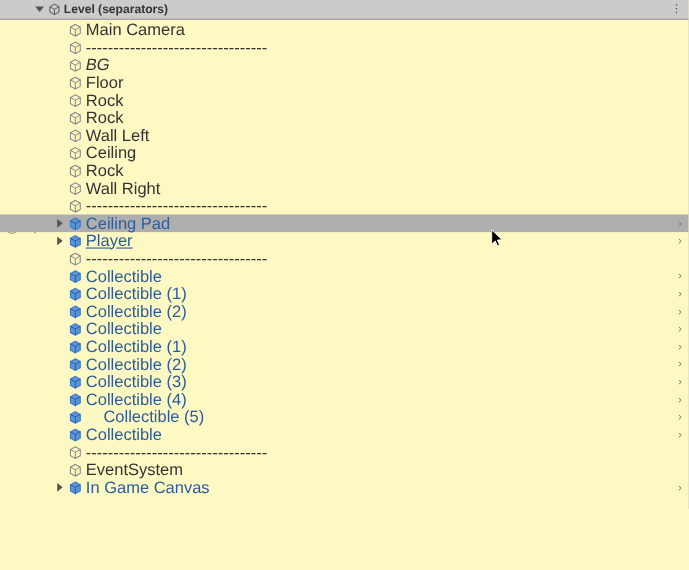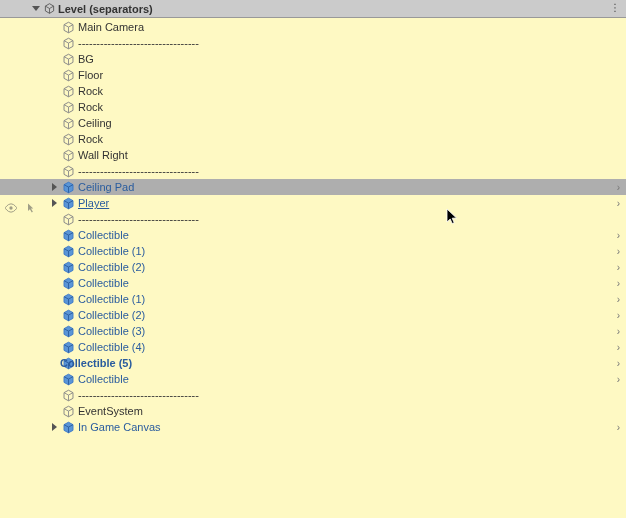--- a/index.html
+++ b/index.html
@@ -69,21 +69,21 @@
     border-left: 5px solid #555;
     position: absolute;
   }
   .obj-icon {
     position: absolute;
   }
   .obj-icon svg { display: block; }
   .label {
     position: absolute;
     color: #333;
-    font-size: 11px;
+    font-size: 15px;
     white-space: nowrap;
   }
   .label.prefab { color: #2a5c9e; }
   .chev-right {
     position: absolute;
     right: 6px;
     color: #777;
     font-size: 10px;
   }
   .toggles {
@@ -153,21 +153,21 @@
         </span>
         <span class="label" style="left: 78px;">---------------------------------</span>
       </div>
       <div class="row">
         <span class="obj-icon" style="left: 62px;">
           <svg width="13" height="13" viewBox="0 0 16 16">
     <path d="M8 1.5 L13.5 4.5 L13.5 11.5 L8 14.5 L2.5 11.5 L2.5 4.5 Z" fill="none" stroke="#888" stroke-width="1.2"></path>
     <path d="M2.5 4.5 L8 7.5 L13.5 4.5 M8 7.5 L8 14.5" fill="none" stroke="#888" stroke-width="1.1"></path>
   </svg>
         </span>
-        <span class="label" style="left: 78px;">BG</span>
+        <span class="label" style="left: 78px; font-style: italic;">BG</span>
       </div>
       <div class="row">
         <span class="obj-icon" style="left: 62px;">
           <svg width="13" height="13" viewBox="0 0 16 16">
     <path d="M8 1.5 L13.5 4.5 L13.5 11.5 L8 14.5 L2.5 11.5 L2.5 4.5 Z" fill="none" stroke="#888" stroke-width="1.2"></path>
     <path d="M2.5 4.5 L8 7.5 L13.5 4.5 M8 7.5 L8 14.5" fill="none" stroke="#888" stroke-width="1.1"></path>
   </svg>
         </span>
         <span class="label" style="left: 78px;">Floor</span>
       </div>
@@ -181,20 +181,29 @@
         <span class="label" style="left: 78px;">Rock</span>
       </div>
       <div class="row">
         <span class="obj-icon" style="left: 62px;">
           <svg width="13" height="13" viewBox="0 0 16 16">
     <path d="M8 1.5 L13.5 4.5 L13.5 11.5 L8 14.5 L2.5 11.5 L2.5 4.5 Z" fill="none" stroke="#888" stroke-width="1.2"></path>
     <path d="M2.5 4.5 L8 7.5 L13.5 4.5 M8 7.5 L8 14.5" fill="none" stroke="#888" stroke-width="1.1"></path>
   </svg>
         </span>
         <span class="label" style="left: 78px;">Rock</span>
+      </div>
+      <div class="row">
+        <span class="obj-icon" style="left: 62px;">
+          <svg width="13" height="13" viewBox="0 0 16 16">
+    <path d="M8 1.5 L13.5 4.5 L13.5 11.5 L8 14.5 L2.5 11.5 L2.5 4.5 Z" fill="none" stroke="#888" stroke-width="1.2"></path>
+    <path d="M2.5 4.5 L8 7.5 L13.5 4.5 M8 7.5 L8 14.5" fill="none" stroke="#888" stroke-width="1.1"></path>
+  </svg>
+        </span>
+        <span class="label" style="left: 78px;">Wall Left</span>
       </div>
       <div class="row">
         <span class="obj-icon" style="left: 62px;">
           <svg width="13" height="13" viewBox="0 0 16 16">
     <path d="M8 1.5 L13.5 4.5 L13.5 11.5 L8 14.5 L2.5 11.5 L2.5 4.5 Z" fill="none" stroke="#888" stroke-width="1.2"></path>
     <path d="M2.5 4.5 L8 7.5 L13.5 4.5 M8 7.5 L8 14.5" fill="none" stroke="#888" stroke-width="1.1"></path>
   </svg>
         </span>
         <span class="label" style="left: 78px;">Ceiling</span>
       </div>
@@ -336,21 +345,21 @@
         <span class="label prefab" style="left: 78px;">Collectible (4)</span>
         <span class="chev-right">›</span>
       </div>
       <div class="row">
         <span class="obj-icon" style="left: 62px;">
           <svg width="13" height="13" viewBox="0 0 16 16">
     <path d="M8 1.5 L13.5 4.5 L13.5 11.5 L8 14.5 L2.5 11.5 L2.5 4.5 Z" fill="#5a95d6" stroke="#3b78c8" stroke-width="1.2"></path>
     <path d="M2.5 4.5 L8 7.5 L13.5 4.5 M8 7.5 L8 14.5" fill="none" stroke="#2a5c9e" stroke-width="1.1"></path>
   </svg>
         </span>
-        <span class="label prefab" style="left: 60px; font-weight: bold;">Collectible (5)</span>
+        <span class="label prefab" style="left: 94px;">Collectible (5)</span>
         <span class="chev-right">›</span>
       </div>
       <div class="row">
         <span class="obj-icon" style="left: 62px;">
           <svg width="13" height="13" viewBox="0 0 16 16">
     <path d="M8 1.5 L13.5 4.5 L13.5 11.5 L8 14.5 L2.5 11.5 L2.5 4.5 Z" fill="#5a95d6" stroke="#3b78c8" stroke-width="1.2"></path>
     <path d="M2.5 4.5 L8 7.5 L13.5 4.5 M8 7.5 L8 14.5" fill="none" stroke="#2a5c9e" stroke-width="1.1"></path>
   </svg>
         </span>
         <span class="label prefab" style="left: 78px;">Collectible</span>

